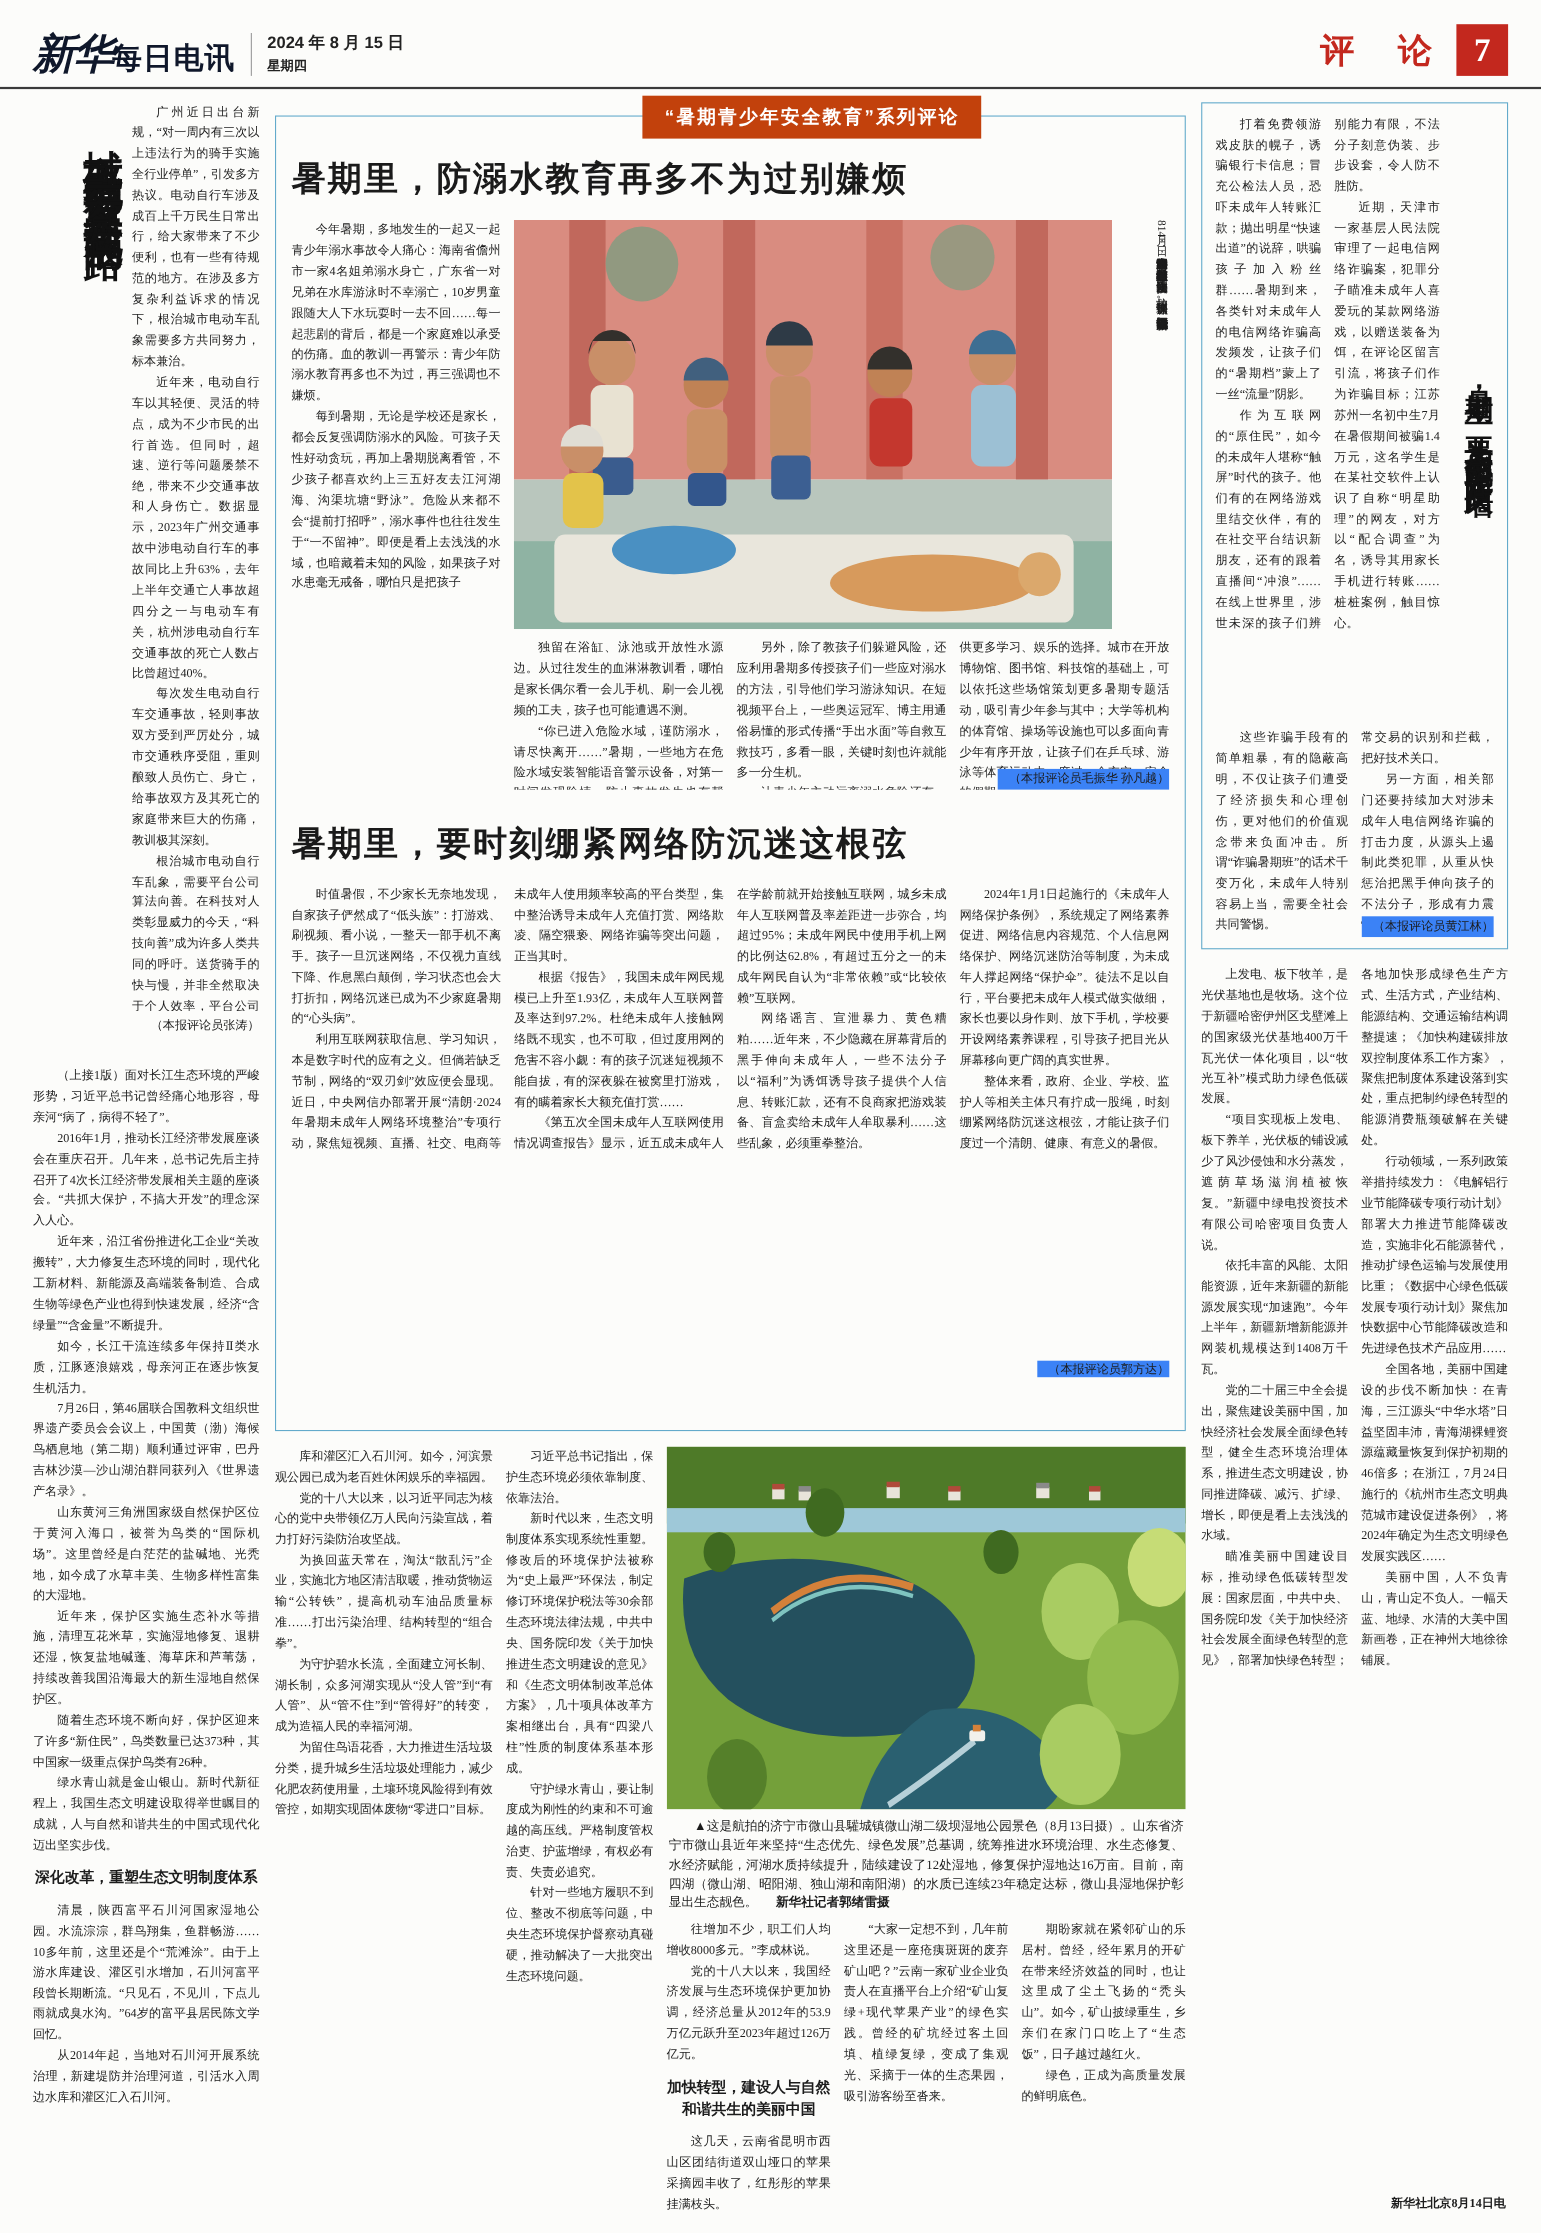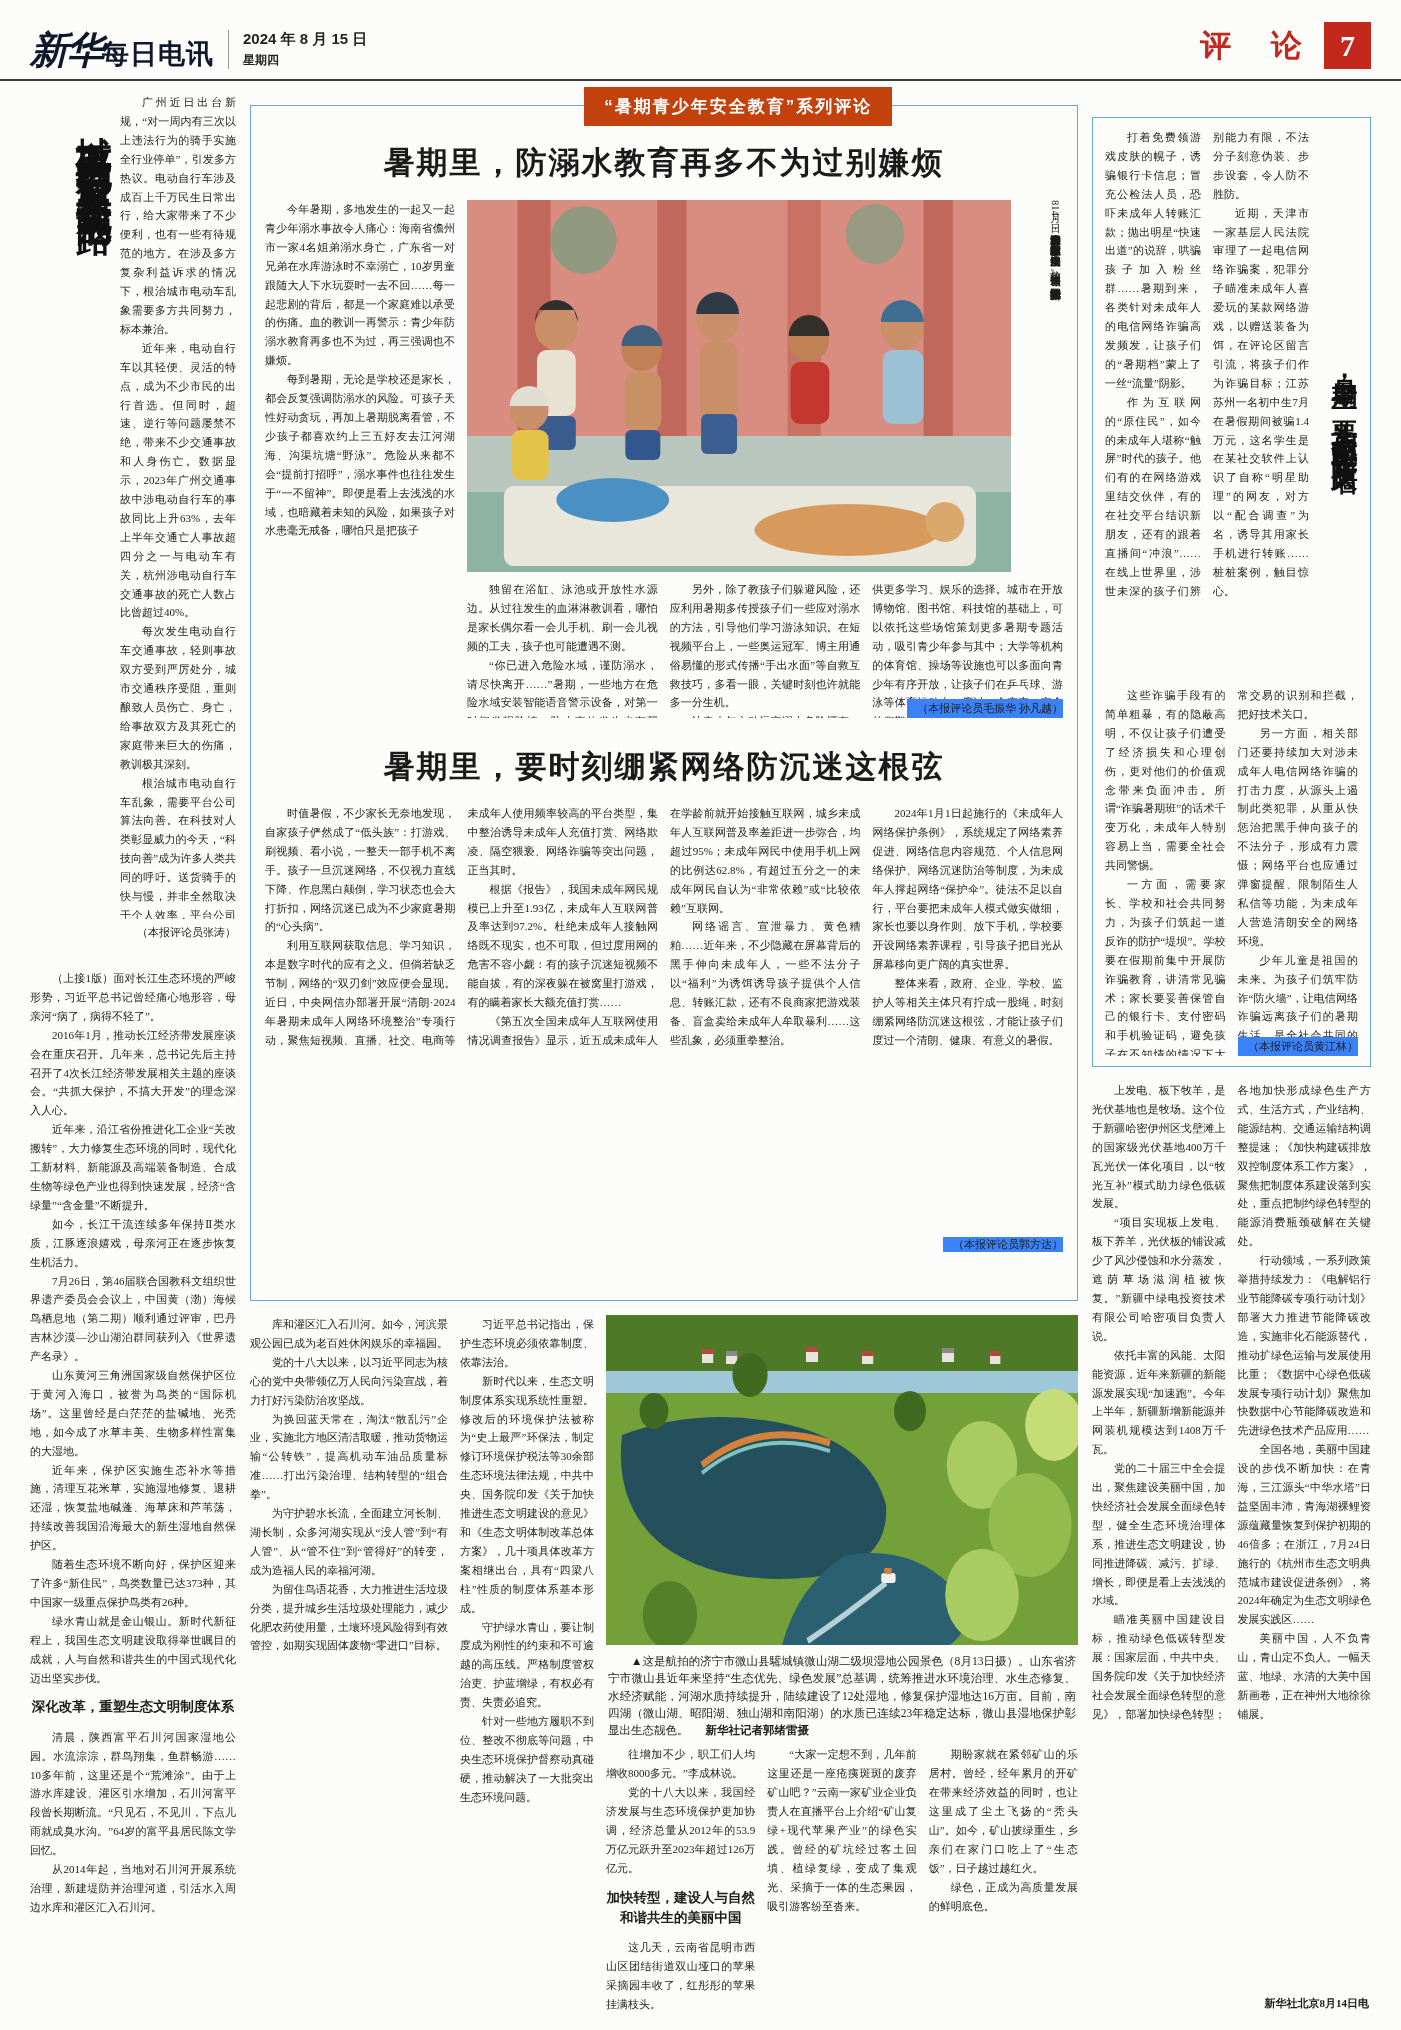--- a/index.html
+++ b/index.html
@@ -33,21 +33,21 @@
   .left-body{flex:1;font-size:11px;line-height:1.72;text-align:justify;overflow:hidden;
              display:flex;flex-direction:column;}
   .left-paras{flex:1;overflow:hidden;}
   .byline{text-indent:0;text-align:right;margin-top:4px;}
   
   .series-box{position:relative;border:1px solid #63aacb;height:1196px;padding:8px 14px;
               box-sizing:border-box;margin-top:12px;}
   .series-label{position:absolute;top:-19px;left:59%;transform:translateX(-50%);
                 background:#c2410c;color:#fff;font-family:"Liberation Sans","DejaVu Sans",sans-serif;
                 font-weight:bold;font-size:17px;padding:8px 20px;letter-spacing:2px;white-space:nowrap;}
-  .art-headline{font-size:31px;font-weight:bold;text-align:center;letter-spacing:2px;
+  .art-headline{font-size:31px;font-weight:bold;letter-spacing:2px;
                 margin:28px 0 16px;color:#1a1a1a;}
   .a1-body{display:flex;gap:12px;height:518px;}
   .a1-col1{width:190px;flex:none;overflow:hidden;font-size:11px;line-height:1.72;text-align:justify;}
   .a1-right{flex:1;display:flex;flex-direction:column;gap:8px;}
   .photo1-row{display:flex;gap:6px;height:372px;}
   .photo1{flex:1;overflow:hidden;}
   .photo1 svg{display:block;width:100%;height:100%;}
   .vcaption{width:46px;writing-mode:vertical-rl;font-size:10.5px;line-height:1.45;overflow:hidden;}
   .vcaption .credit{font-weight:bold;}
   .a1-after{flex:1;columns:3;column-gap:12px;font-size:11px;line-height:1.72;text-align:justify;
@@ -65,22 +65,22 @@
   .photo2{height:330px;overflow:hidden;}
   .photo2 svg{display:block;width:100%;height:100%;}
   .caption2{font-size:11.5px;line-height:1.5;text-align:justify;margin:8px 2px 6px;text-indent:2em;}
   .caption2 .credit{font-weight:bold;margin-left:14px;}
   .bm-inner{flex:1;display:flex;gap:12px;overflow:hidden;font-size:11px;line-height:1.72;
             text-align:justify;}
   .bm-ic{flex:1;overflow:hidden;}
   .sub-head{font-family:"Liberation Sans","DejaVu Sans",sans-serif;font-weight:bold;font-size:13.5px;
             text-align:center;margin:10px 0;text-indent:0;line-height:1.5;}
   
-  .right-box{border:1px solid #63aacb;height:950px;box-sizing:border-box;padding:10px 12px;
-             display:flex;flex-direction:column;margin-top:24px;}
+  .right-box{border:1px solid #63aacb;height:770px;box-sizing:border-box;padding:10px 12px;
+             display:flex;flex-direction:column;margin-top:0;}
   .rb-top{display:flex;height:548px;gap:8px;overflow:hidden;}
   .rb-text{width:204px;flex:none;columns:2;column-gap:12px;font-size:11px;line-height:1.72;
            text-align:justify;overflow:hidden;}
   .rb-headline{flex:1;writing-mode:vertical-rl;text-orientation:upright;font-size:26px;
                font-weight:bold;letter-spacing:4px;line-height:1.1;padding-top:10px;
                display:flex;justify-content:center;color:#111;}
   .rb-bottom{flex:1;columns:2;column-gap:12px;font-size:11px;line-height:1.72;text-align:justify;
              overflow:hidden;position:relative;margin-top:10px;}
   
   .bottomA{margin-top:16px;flex:1;overflow:hidden;font-size:11px;line-height:1.72;text-align:justify;}

